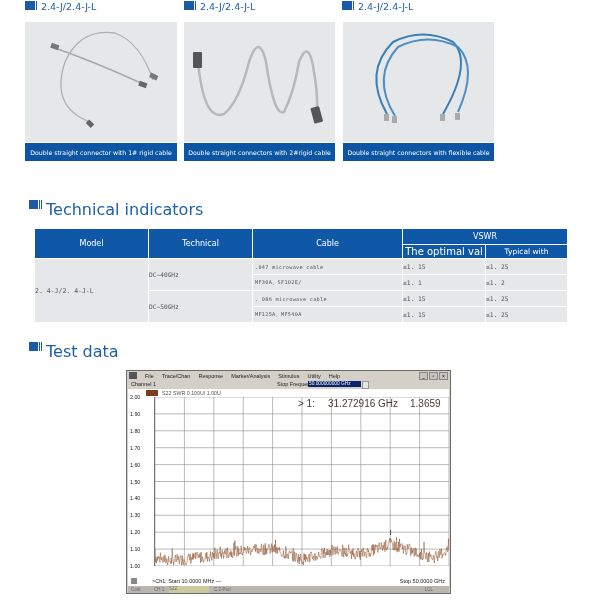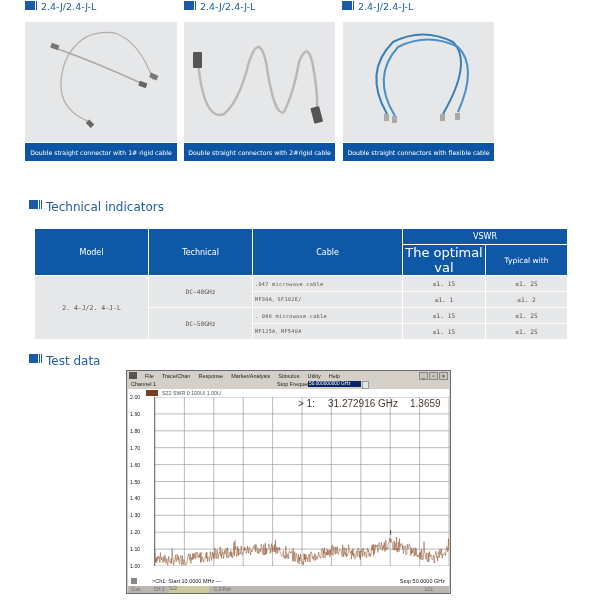--- a/index.html
+++ b/index.html
@@ -6,29 +6,29 @@
   body{width:600px;height:600px;position:relative;overflow:hidden;font-family:"DejaVu Sans",sans-serif;}
   .abs{position:absolute;}
   
   .sec-title{position:absolute;display:flex;align-items:flex-start;color:#1d5fa8;font-family:"DejaVu Sans",sans-serif;}
   .sec-mark{display:inline-flex;align-items:center;margin-right:4px;}
   .sec-mark .blk{width:10px;height:9px;background:#1b5aa6;display:inline-block;}
   .sec-mark .bar{width:1px;height:9px;background:#1b5aa6;display:inline-block;margin-left:1px;}
   .sec-mark .bar2{width:1px;height:9px;background:#1b5aa6;display:inline-block;margin-left:1px;}
 
   .prod-title{font-size:9.5px;}
-  .big-title{font-size:12px;}
+  .big-title{font-size:16px;}
 
   .prod-img{position:absolute;background:#e6e7e9;overflow:hidden;}
   .prod-cap{position:absolute;background:#0c55a4;color:#fff;font-size:6.2px;display:flex;align-items:center;justify-content:center;white-space:nowrap;overflow:hidden;}
 
   
   table.spec{position:absolute;left:34px;top:228px;width:533px;border-collapse:collapse;table-layout:fixed;}
   table.spec th{background:#0f58a8;color:#ffffff;font-weight:normal;font-size:8px;border:1px solid #ffffff;padding:0;text-align:center;}
-  table.spec td{background:#e6e7e9;color:#555;font-size:6.2px;border:1px solid #ffffff;padding:0;text-align:center;height:15px;font-family:"DejaVu Sans Mono",monospace;}
+  table.spec td{background:#e6e7e9;color:#555;font-size:6.2px;border:1px solid #ffffff;padding:0;height:15px;font-family:"DejaVu Sans Mono",monospace;}
   table.spec td.cable{text-align:left;padding-left:2px;font-size:5.2px;letter-spacing:0.3px;}
   table.spec td.model{font-size:6.5px;}
   table.spec td.freq{font-size:6.2px;}
 
   
   .vna{position:absolute;left:126px;top:370px;width:325px;height:224px;background:#d4d0c8;border:1px solid #6b6b6b;box-sizing:border-box;font-family:"Liberation Sans",sans-serif;}
   .vna-menu{position:absolute;left:0;top:0;width:100%;height:9px;font-size:5.5px;color:#222;display:flex;align-items:center;}
   .vna-menu span{margin-left:8px;}
   .vna-sys{width:8px;height:7px;background:#555;display:inline-block;margin-left:2px !important;}
   .vna-ctrls{position:absolute;right:2px;top:1px;display:flex;gap:1px;}
@@ -127,21 +127,21 @@
       <col style="width:82px">
   </colgroup>
   <tbody>
       <tr style="height:16px;">
     <th rowspan="2">Model</th>
     <th rowspan="2">Technical</th>
     <th rowspan="2">Cable</th>
     <th colspan="2">VSWR</th>
   </tr>
   <tr style="height:14px;">
-    <th style="font-size:13px;">The optimal val</th>
+    <th style="font-size:10px;">The optimal val</th>
     <th style="font-size:7.5px;">Typical with</th>
   </tr>
   <tr>
     <td rowspan="4" class="model">2. 4-J/2. 4-J-L</td>
     <td rowspan="2" class="freq">DC~40GHz</td>
     <td class="cable">.047 microwave cable</td>
     <td>≤1. 15</td>
     <td>≤1. 25</td>
   </tr>
   <tr>
@@ -156,21 +156,21 @@
     <td>≤1. 25</td>
   </tr>
   <tr>
     <td class="cable">MF125A、MF540A</td>
     <td>≤1. 15</td>
     <td>≤1. 25</td>
   </tr>
 </tbody>
   </table>
 
-<div class="sec-title big-title" style="left:29px;top:354px;">
+<div class="sec-title big-title" style="left:29px;top:342px;">
   <span class="sec-mark">
       <span class="blk" style="width:9px;height:9px;"></span>
       <span class="bar"></span>
       <span class="bar2"></span>
     </span>
   <span>Test data</span>
 </div>
 
 <div class="vna">
   <div class="vna-menu">

